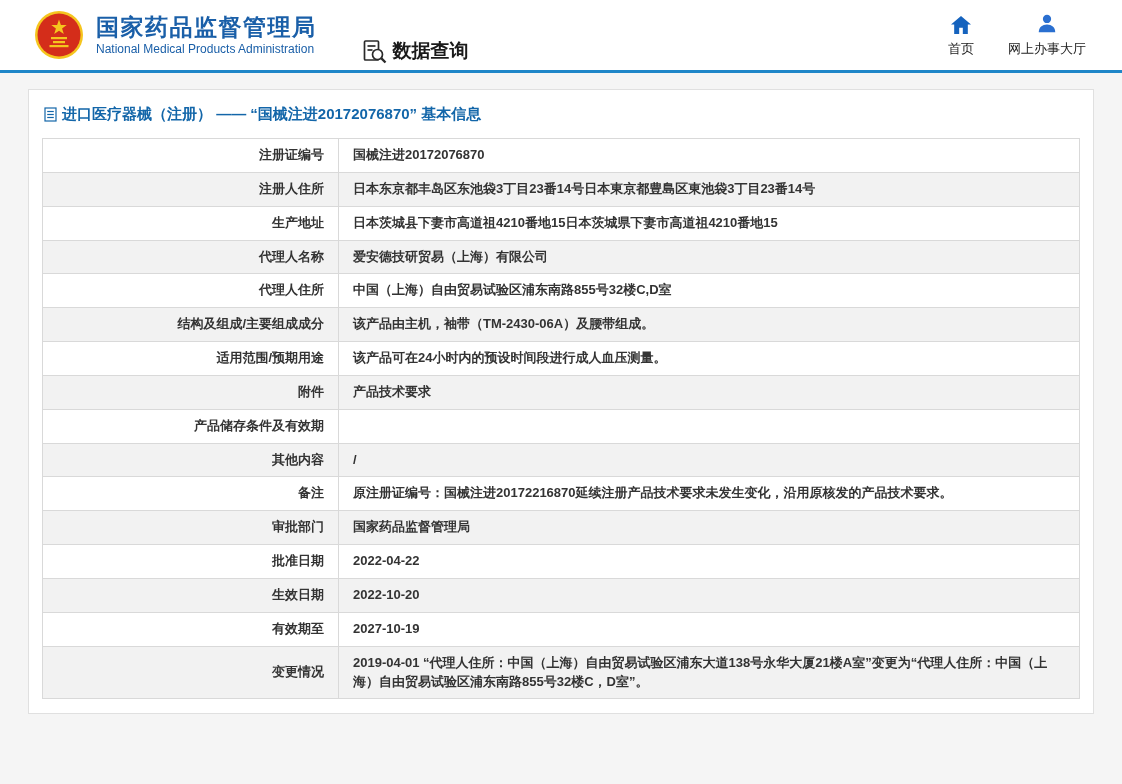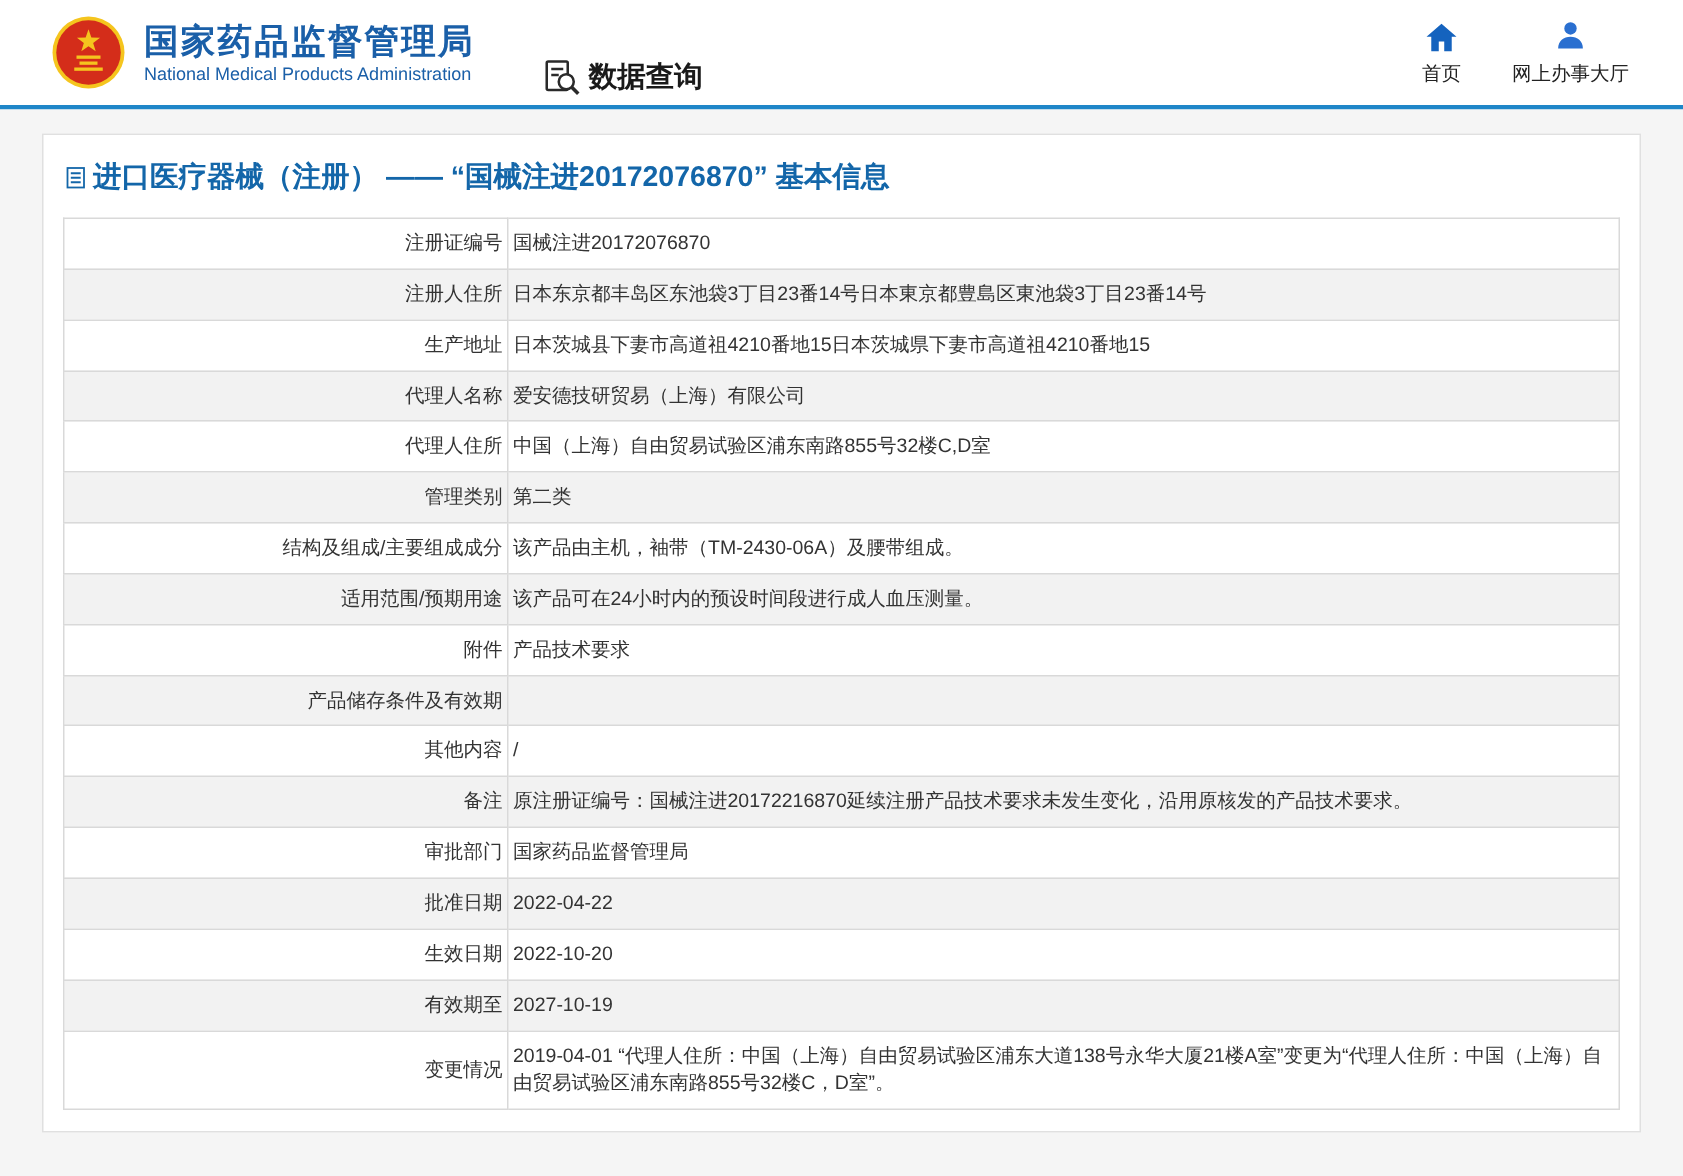--- a/index.html
+++ b/index.html
@@ -55,35 +55,36 @@
     padding: 16px 28px 18px 28px;
   }
   .content-box {
     background: #ffffff;
     border: 1px solid #e0e0e0;
     padding: 12px 13px 14px 13px;
   }
   .page-title {
     display: flex; align-items: center; gap: 5px;
     color: #1366a9;
-    font-size: 19px;
+    font-size: 15px;
     font-weight: bold;
     margin: 3px 0 14px 2px;
   }
   
   table.info-table {
     width: 100%;
     border-collapse: collapse;
     font-size: 13px;
   }
   table.info-table td {
     border: 1px solid #d9d9d9;
-    padding: 7px 3px;
+    padding: 7px 14px;
     line-height: 1.45;
     color: #333;
+    font-weight: bold;
   }
   table.info-table tr:nth-child(even) { background: #f2f2f2; }
   td.label-cell {
     width: 296px;
     text-align: right;
     color: #333;
   }
 </style>
 </head>
 <body>
@@ -172,24 +173,20 @@
           </tr>
           <tr>
             <td class="label-cell">代理人名称</td>
             <td class="value-cell">爱安德技研贸易（上海）有限公司</td>
           </tr>
           <tr>
             <td class="label-cell">代理人住所</td>
             <td class="value-cell">中国（上海）自由贸易试验区浦东南路855号32楼C,D室</td>
           </tr>
           <tr>
-            <td class="label-cell">管理类别</td>
-            <td class="value-cell">第二类</td>
-          </tr>
-          <tr>
             <td class="label-cell">结构及组成/主要组成成分</td>
             <td class="value-cell">该产品由主机，袖带（TM-2430-06A）及腰带组成。</td>
           </tr>
           <tr>
             <td class="label-cell">适用范围/预期用途</td>
             <td class="value-cell">该产品可在24小时内的预设时间段进行成人血压测量。</td>
           </tr>
           <tr>
             <td class="label-cell">附件</td>
             <td class="value-cell">产品技术要求</td>

